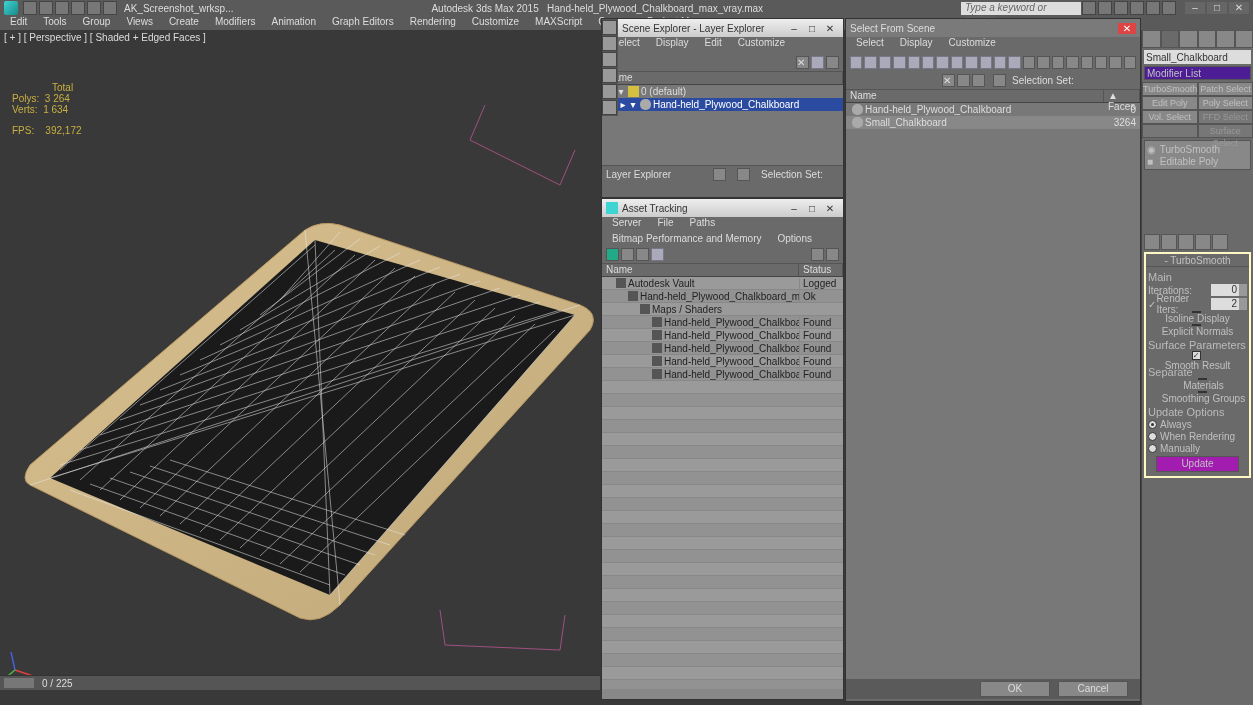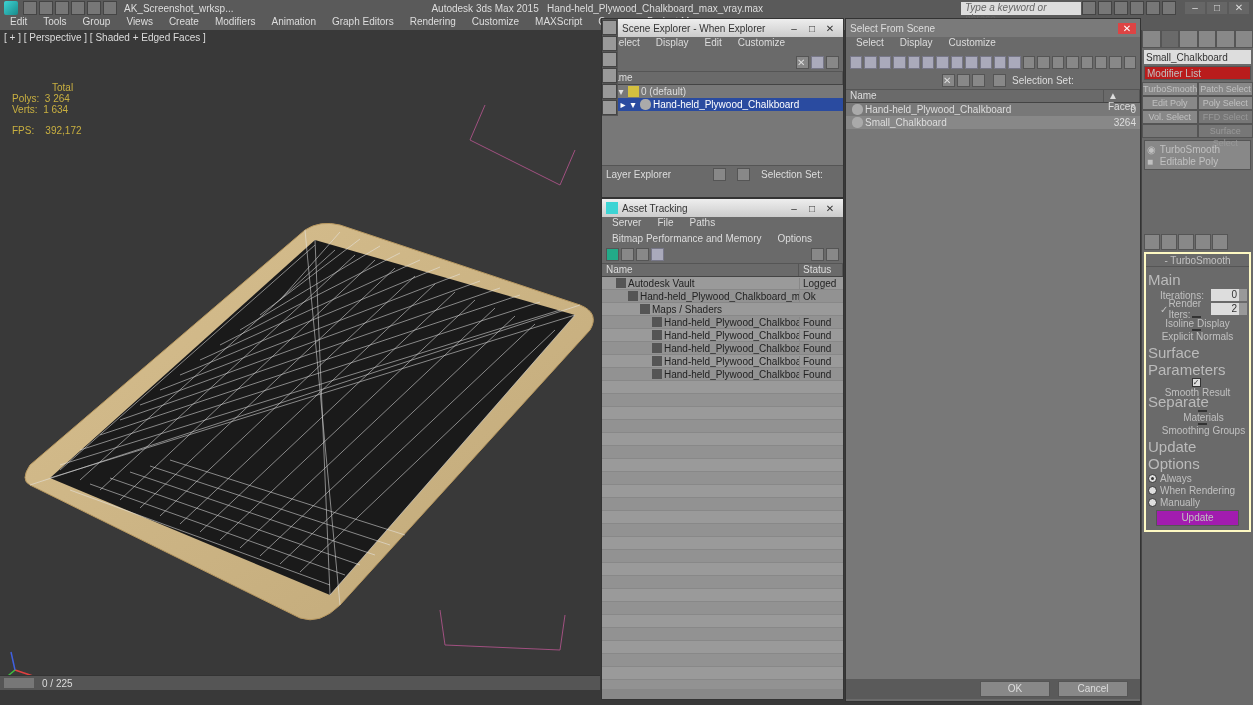--- a/index.html
+++ b/index.html
@@ -49,40 +49,40 @@
 .at-row { height:13px; display:flex; align-items:center; border-bottom:1px solid #888; background:#9a9a9a; }
 .at-row:nth-child(even){ background:#929292; }
 .at-row .ic2 { width:10px; height:10px; margin:0 2px; background:#555; }
 .at-row .nm { flex:1; overflow:hidden; white-space:nowrap; color:#222; }
 .at-row .st { width:44px; text-align:left; color:#222; border-left:1px solid #888; padding-left:3px; }
 .cmdpanel { position:absolute; right:0; top:30px; width:112px; height:675px; background:#6a6a6a; border-left:1px solid #444; }
 .cmdpanel .tabs { height:18px; display:flex; }
 .cmdpanel .tab { flex:1; background:#888; border:1px solid #555; cursor:pointer; }
 .cmdpanel .tab.active { background:#6a6a6a; }
 .cmdpanel .namefld { margin:2px; height:14px; background:#ddd; color:#333; padding:0 2px; display:flex; align-items:center; }
-.cmdpanel .dd { margin:2px; height:14px; background:#b91c1c; border:1px solid #555; padding:0 2px; display:flex; align-items:center; }
+.cmdpanel .dd { margin:2px; height:14px; background:#4c1d95; border:1px solid #555; padding:0 2px; display:flex; align-items:center; }
 .cmdpanel .btnrow { display:flex; }
 .cmdpanel .pbtn { flex:1; height:14px; background:#888; border:1px solid #555; text-align:center; line-height:12px; cursor:pointer; font-size:9px; }
 .cmdpanel .modlist { margin:2px; height:30px; background:#888; border:1px solid #555; padding:2px; }
 .cmdpanel .modlist .mi { height:12px; display:flex; align-items:center; }
 .cmdpanel .iconrow { display:flex; margin:2px; gap:1px; }
 .cmdpanel .ibtn { width:16px; height:16px; background:#888; border:1px solid #555; cursor:pointer; }
 .cmdpanel .rollup { margin:2px; border:2px solid #fef9c3; }
 .cmdpanel .ruhdr { height:13px; background:#6a6a6a; text-align:center; border-bottom:1px solid #555; line-height:13px; }
 .cmdpanel .rubody { padding:2px; background:#6a6a6a; font-size:9px; }
-.cmdpanel .fld { display:flex; align-items:center; height:14px;margin-left:12px; }
+.cmdpanel .fld { display:flex; align-items:center; height:14px; }
 .cmdpanel .fld .fl { flex:1; }
 .cmdpanel .fld .fv { width:28px; height:12px; background:#ddd; color:#333; text-align:right; padding-right:2px; }
 .cmdpanel .fld .spin { width:8px; height:12px; background:#999; }
 .cmdpanel .chk { display:flex; align-items:center; height:13px;flex-direction:column; }
 .cmdpanel .chk .cb { width:9px; height:9px; border:1px solid #333; background:#ddd; margin-right:3px; text-align:center; line-height:7px; font-size:8px; color:#333; }
 .cmdpanel .rad { display:flex; align-items:center; height:12px; }
 .cmdpanel .rad .rb { width:9px; height:9px; border:1px solid #333; border-radius:5px; background:#ddd; margin-right:3px; position:relative; }
 .cmdpanel .rad .rb.on::after { content:''; position:absolute; left:2px; top:2px; width:3px; height:3px; background:#333; border-radius:2px; }
-.cmdpanel .grplbl { color:#bbb; font-size:15px; margin-top:2px; }
+.cmdpanel .grplbl { color:#bbb; font-size:11px; margin-top:2px; }
 .cmdpanel .upbtn { height:16px; background:#a21caf; border:1px solid #555; text-align:center; line-height:14px; margin:2px 8px; cursor:pointer; }
 .sfs-btns { height:20px; background:#5a5a5a; display:flex; align-items:flex-end; padding:2px 4px; }
 .sfs-btns .okbtn { width:70px; height:16px; background:#888; border:1px solid #555; text-align:center; line-height:14px; margin-right:8px; cursor:pointer; }
 svg.chalk { position:absolute; left:0; top:0; }
 </style>
 </head>
 <body>
 
 <div class="titlebar">
   <div class="logo"></div>
@@ -196,21 +196,21 @@
   </svg>
   <div class="timeline">
     <div class="slider"></div>
     <div class="frame">0 / 225</div>
   </div>
 </div>
 
 <div class="dialog" style="left:601px; top:18px; width:243px; height:180px;">
   <div class="dlg-hdr">
     <div class="dicon"></div>
-    <div class="ttl">Scene Explorer - When Explorer</div>
+    <div class="ttl">Scene Explorer - Layer Explorer</div>
     <div class="wbt">–</div>
     <div class="wbt">□</div>
     <div class="wbt">✕</div>
   </div>
   <div class="dlg-menu">
     <span>Select</span>
     <span>Display</span>
     <span>Edit</span>
     <span>Customize</span>
   </div>

